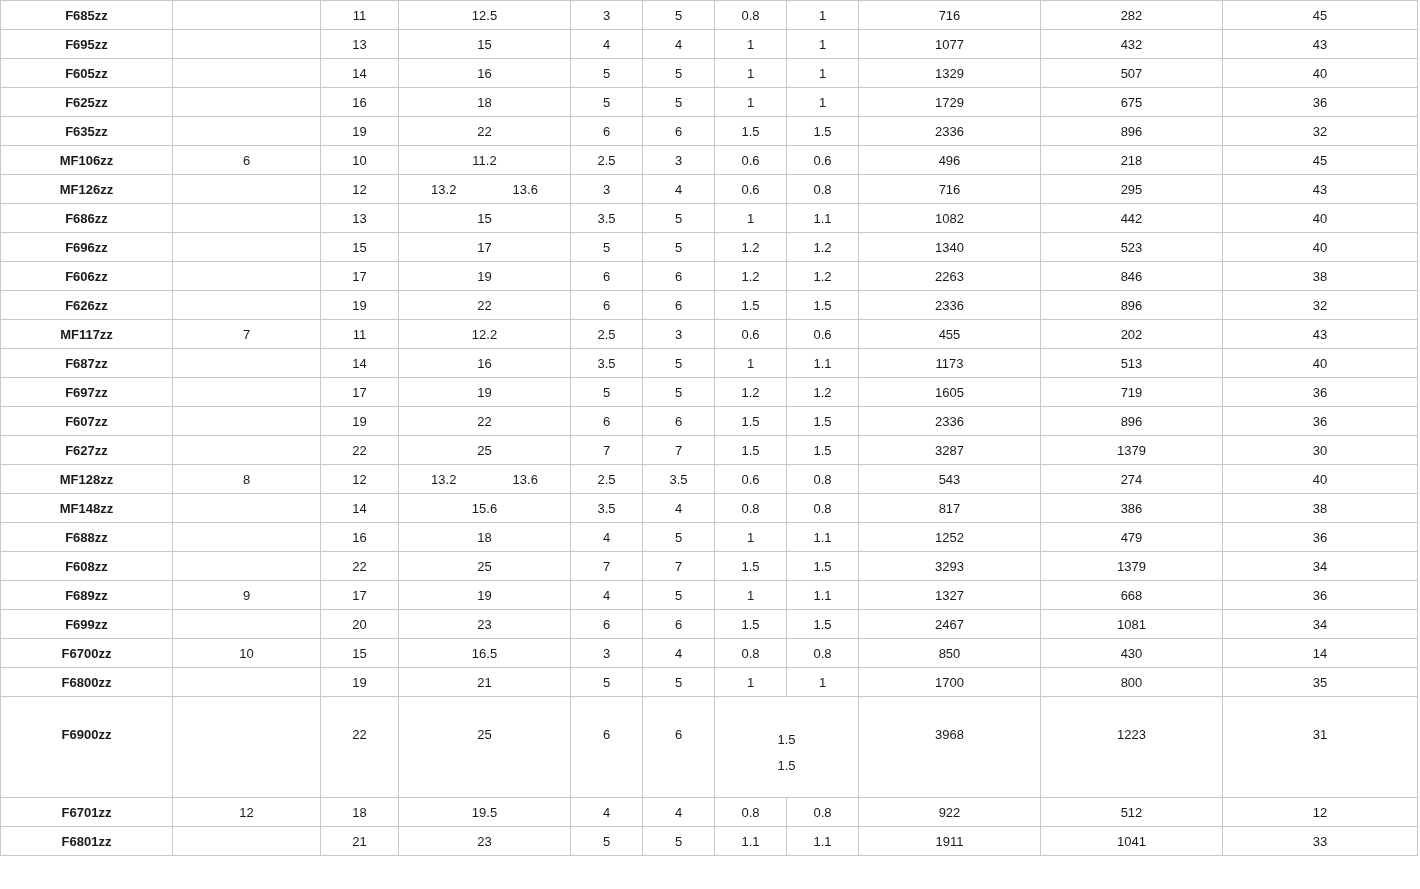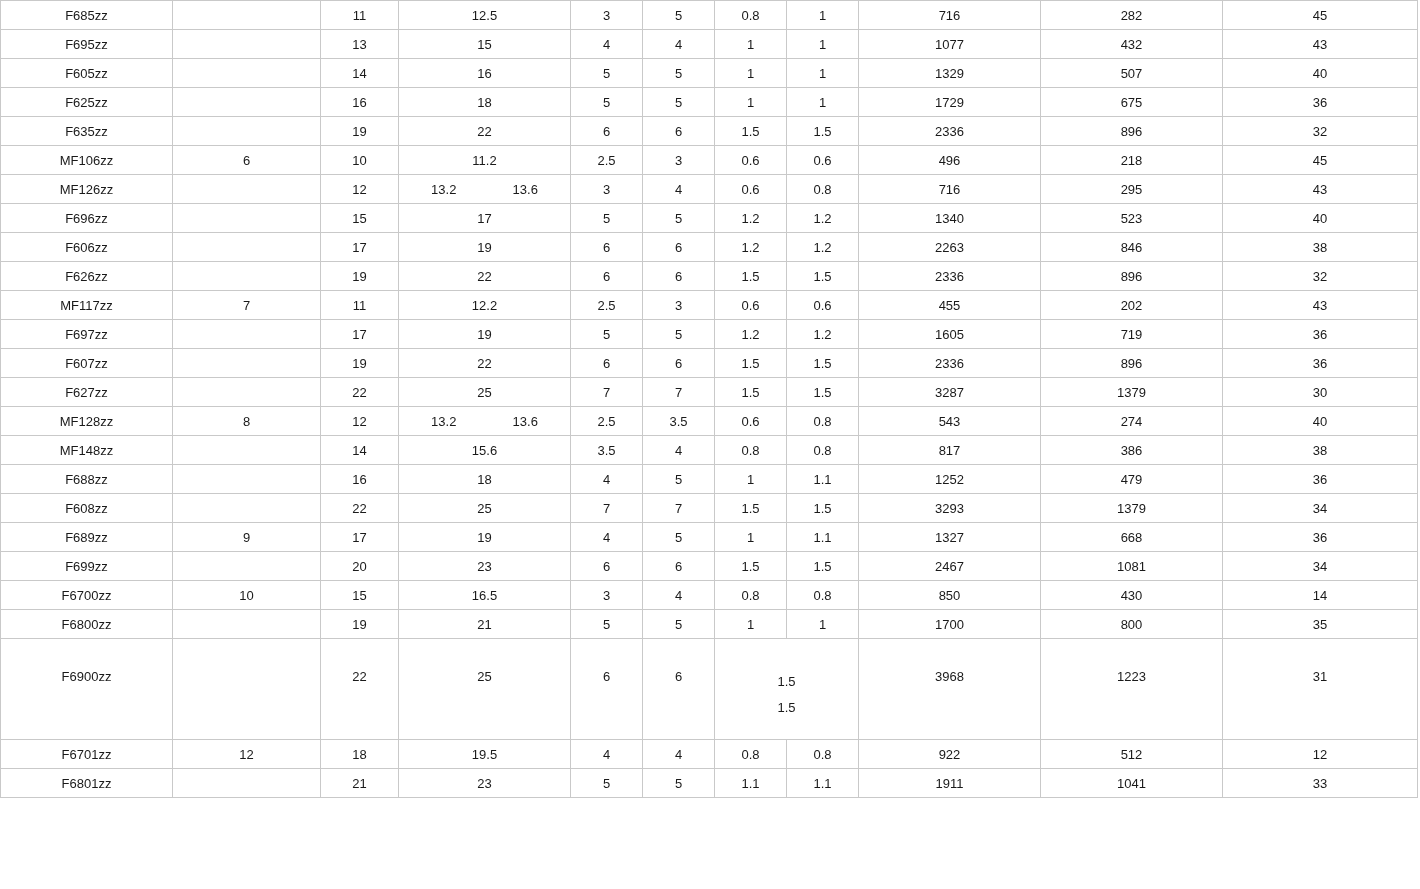--- a/index.html
+++ b/index.html
@@ -32,20 +32,21 @@
     overflow: hidden;
   }
   table.spec tr.tall td {
     height: 70px;
     vertical-align: top;
     padding-top: 30px;
   }
   td.c-name {
     text-align: left;
     padding-left: 8px;
+    font-weight: bold;
   }
   
   col.w-name   { width: 172px; }
   col.w-bore   { width: 148px; }
   col.w-d      { width: 78px;  }
   col.w-dd     { width: 172px; }
   col.w-b      { width: 72px;  }
   col.w-c      { width: 72px;  }
   col.w-r1     { width: 72px;  }
   col.w-r2     { width: 72px;  }
@@ -174,20 +175,33 @@
         </td>
         <td>3</td>
         <td>4</td>
         <td>0.6</td>
         <td>0.8</td>
         <td>716</td>
         <td>295</td>
         <td>43</td>
       </tr>
       <tr>
+        <td class="c-name">F686zz</td>
+        <td></td>
+        <td>13</td>
+        <td>15</td>
+        <td>3.5</td>
+        <td>5</td>
+        <td>1</td>
+        <td>1.1</td>
+        <td>1082</td>
+        <td>442</td>
+        <td>40</td>
+      </tr>
+      <tr>
         <td class="c-name">F696zz</td>
         <td></td>
         <td>15</td>
         <td>17</td>
         <td>5</td>
         <td>5</td>
         <td>1.2</td>
         <td>1.2</td>
         <td>1340</td>
         <td>523</td>
@@ -224,20 +238,33 @@
         <td>7</td>
         <td>11</td>
         <td>12.2</td>
         <td>2.5</td>
         <td>3</td>
         <td>0.6</td>
         <td>0.6</td>
         <td>455</td>
         <td>202</td>
         <td>43</td>
+      </tr>
+      <tr>
+        <td class="c-name">F687zz</td>
+        <td></td>
+        <td>14</td>
+        <td>16</td>
+        <td>3.5</td>
+        <td>5</td>
+        <td>1</td>
+        <td>1.1</td>
+        <td>1173</td>
+        <td>513</td>
+        <td>40</td>
       </tr>
       <tr>
         <td class="c-name">F697zz</td>
         <td></td>
         <td>17</td>
         <td>19</td>
         <td>5</td>
         <td>5</td>
         <td>1.2</td>
         <td>1.2</td>

